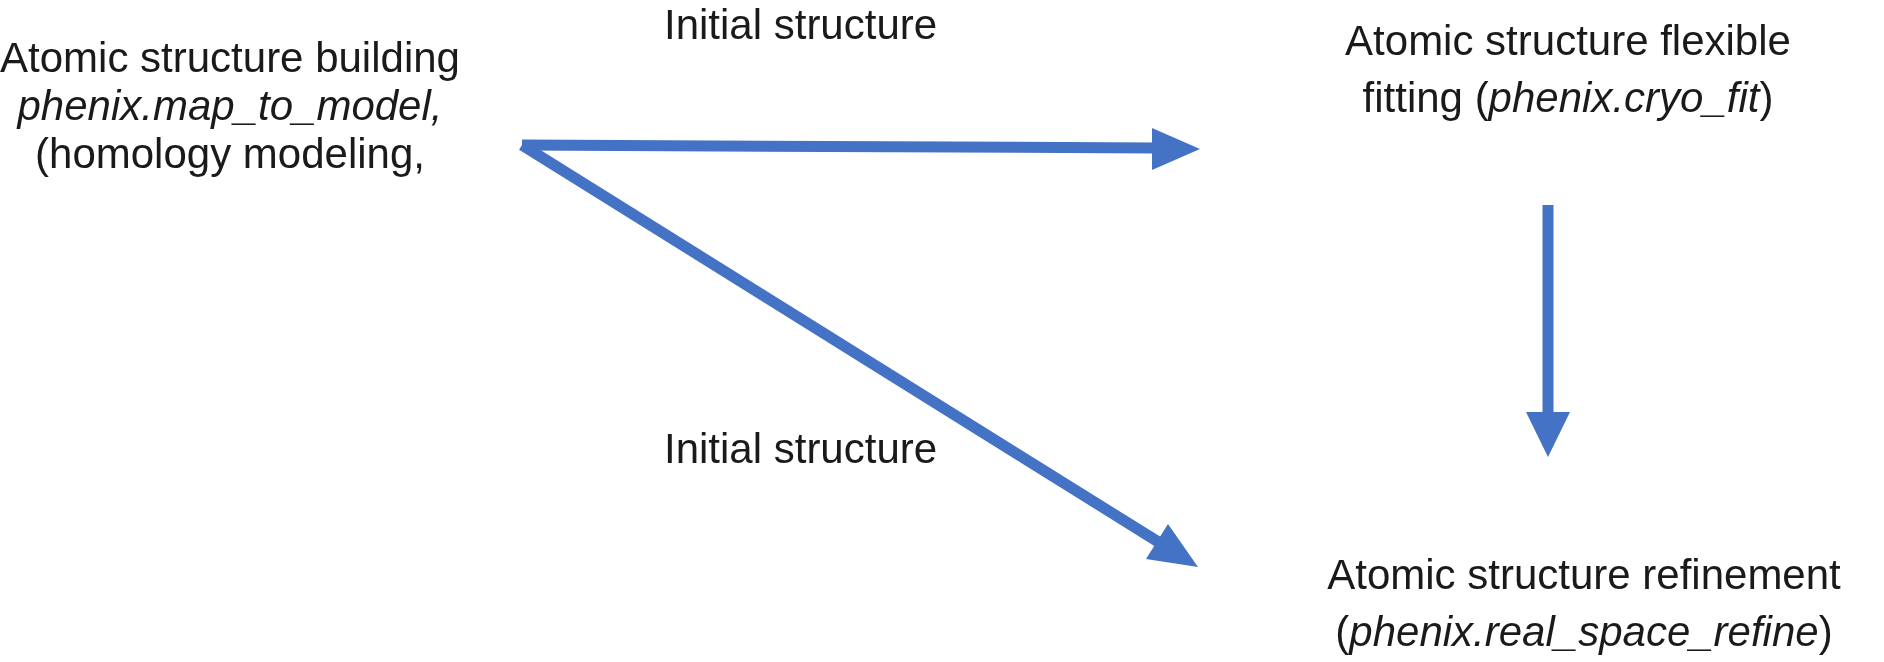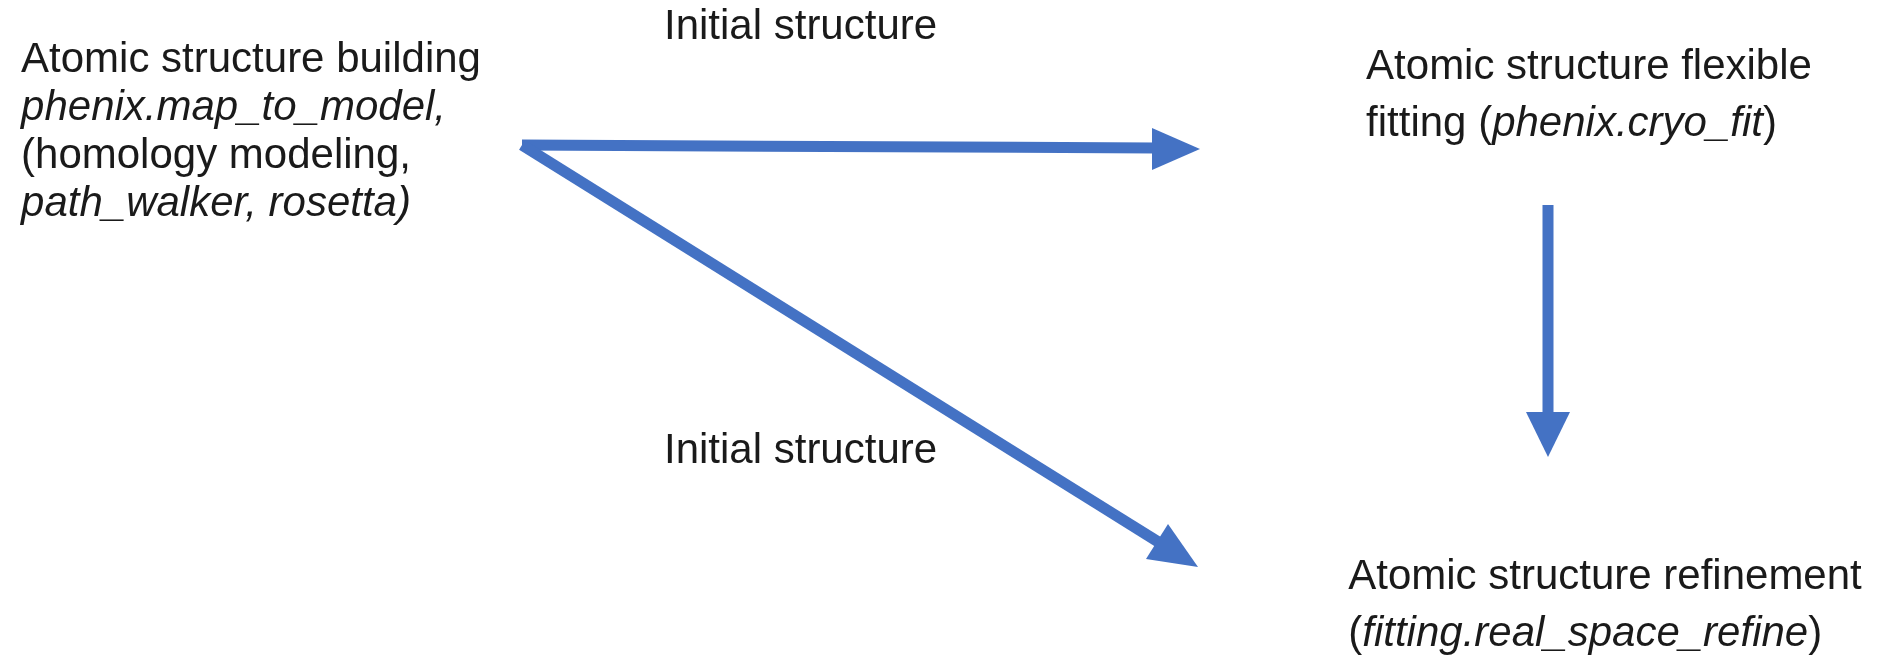--- a/index.html
+++ b/index.html
@@ -9,31 +9,30 @@
     height:662px;
     overflow:hidden;
     font-family:"Liberation Sans", sans-serif;
   }
   .node,.edge-label{
     position:absolute;
     font-size:42px;
     white-space:nowrap;
   }
   .node{
-    text-align:left;
+    text-align:center;
     transform:translateX(-50%);
-    margin-left:21px;
   }
   .edge-label{
     text-align:left;
     line-height:57px;
   }
   .node-building{left:230px;top:34px;line-height:48px;}
   .label-different{left:664px;top:-4px;}
-  .node-fitting{left:1568px;top:36px;line-height:57px;}
+  .node-fitting{left:1568px;top:12px;line-height:57px;}
   .label-similar{left:664px;top:420px;}
   .node-refinement{left:1584px;top:546px;line-height:57px;}
   .italic{font-style:italic;}
   .arrows{
     position:absolute;
     left:0;top:0;
     width:1884px;height:662px;
     pointer-events:none;
   }
 </style>
@@ -54,38 +53,37 @@
     <g>
       <line x1="1548" y1="205" x2="1548" y2="416" stroke-width="11" style="stroke: rgb(68, 114, 196);"></line>
       <polygon points="1548,457 1526,412 1570,412" style="fill: rgb(68, 114, 196);"></polygon>
     </g>
   </svg>
 
   <div class="node node-building">
     <div class="line">Atomic structure building</div>
     <div class="line italic">phenix.map_to_model,</div>
     <div class="line">(homology modeling,</div>
-    <div class="line italic">path_walker, rosetta)</div>
   </div>
 
   <div class="edge-label label-different">
     <div class="line">Initial structure</div>
   </div>
 
   <div class="node node-fitting">
     <div class="line">Atomic structure flexible</div>
     <div class="line">
       <span>fitting (</span><span class="italic">phenix.cryo_fit</span><span>)</span>
     </div>
   </div>
 
   <div class="edge-label label-similar">
     <div class="line">Initial structure</div>
   </div>
 
   <div class="node node-refinement">
     <div class="line">Atomic structure refinement</div>
     <div class="line">
-      <span>(</span><span class="italic">fitting.real_space_refine</span><span>)</span>
+      <span>(</span><span class="italic">phenix.real_space_refine</span><span>)</span>
     </div>
   </div>
 
 </div>
 
 </body></html>

